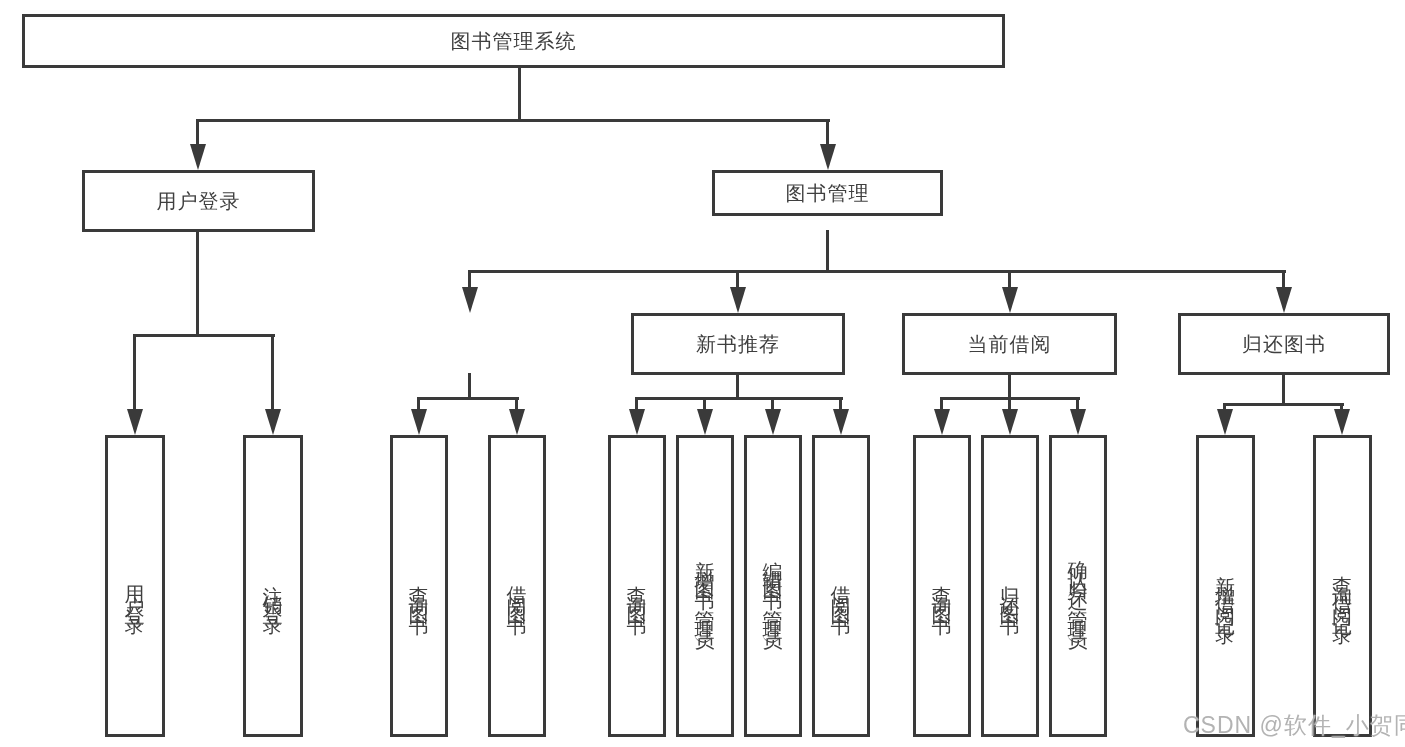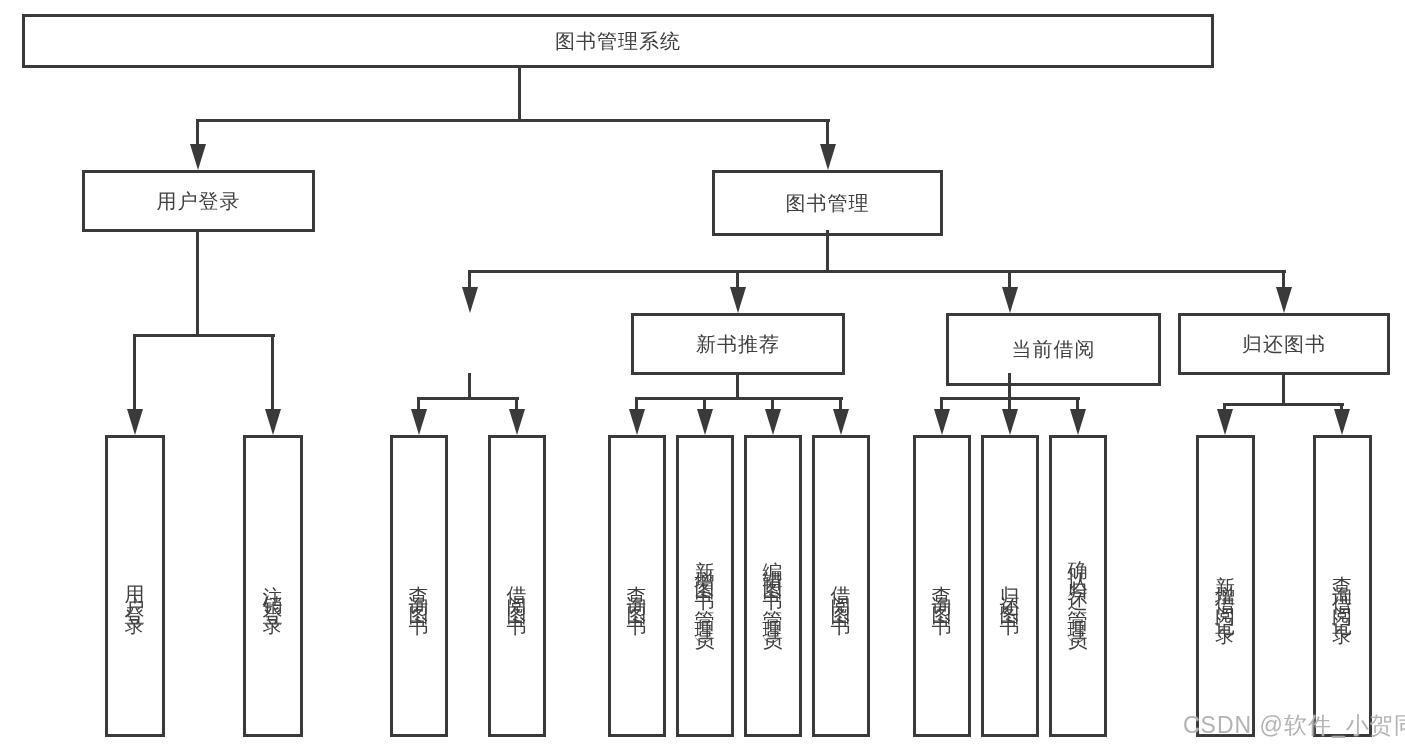--- a/index.html
+++ b/index.html
@@ -64,52 +64,52 @@
     white-space: nowrap;
     z-index: 5;
     text-shadow: 0 0 2px #ffffff;
   }
 </style>
 </head>
 <body>
 
 <div class="canvas">
 
-  <div class="box" style="left:22px;top:14px;width:1192px;height:54px">图书管理系统</div>
+  <div class="box" style="left:22px;top:14px;width:983px;height:54px">图书管理系统</div>
 
   <div class="vline" style="left:518px;top:66px;height:55px"></div>
   <div class="hline" style="left:197px;top:119px;width:633px"></div>
   <div class="vline" style="left:196px;top:119px;height:27px"></div>
   <div class="arrow" style="left:190px;top:144px"></div>
   <div class="vline" style="left:826px;top:119px;height:27px"></div>
   <div class="arrow" style="left:820px;top:144px"></div>
 
   <div class="box" style="left:82px;top:170px;width:233px;height:62px">用户登录</div>
-  <div class="box" style="left:712px;top:170px;width:231px;height:66px">图书管理</div>
+  <div class="box" style="left:712px;top:170px;width:231px;height:46px">图书管理</div>
 
   <div class="vline" style="left:196px;top:230px;height:106px"></div>
   <div class="hline" style="left:134px;top:334px;width:141px"></div>
   <div class="vline" style="left:133px;top:334px;height:78px"></div>
   <div class="arrow" style="left:127px;top:409px"></div>
   <div class="vline" style="left:271px;top:334px;height:78px"></div>
   <div class="arrow" style="left:265px;top:409px"></div>
 
   <div class="vline" style="left:826px;top:230px;height:42px"></div>
   <div class="hline" style="left:468px;top:270px;width:818px"></div>
   <div class="vline" style="left:468px;top:270px;height:20px"></div>
   <div class="arrow" style="left:462px;top:287px"></div>
   <div class="vline" style="left:736px;top:270px;height:20px"></div>
   <div class="arrow" style="left:730px;top:287px"></div>
   <div class="vline" style="left:1008px;top:270px;height:20px"></div>
   <div class="arrow" style="left:1002px;top:287px"></div>
   <div class="vline" style="left:1282px;top:270px;height:20px"></div>
   <div class="arrow" style="left:1276px;top:287px"></div>
 
   <div class="box" style="left:631px;top:313px;width:214px;height:62px">新书推荐</div>
-  <div class="box" style="left:946px;top:313px;width:215px;height:73px">当前借阅</div>
+  <div class="box" style="left:902px;top:313px;width:215px;height:62px">当前借阅</div>
   <div class="box" style="left:1178px;top:313px;width:212px;height:62px">归还图书</div>
 
   <div class="vline" style="left:468px;top:373px;height:26px"></div>
   <div class="hline" style="left:417px;top:397px;width:102px"></div>
   <div class="vline" style="left:417px;top:397px;height:14px"></div>
   <div class="arrow" style="left:411px;top:409px"></div>
   <div class="vline" style="left:515px;top:397px;height:14px"></div>
   <div class="arrow" style="left:509px;top:409px"></div>
 
   <div class="vline" style="left:736px;top:373px;height:26px"></div>

